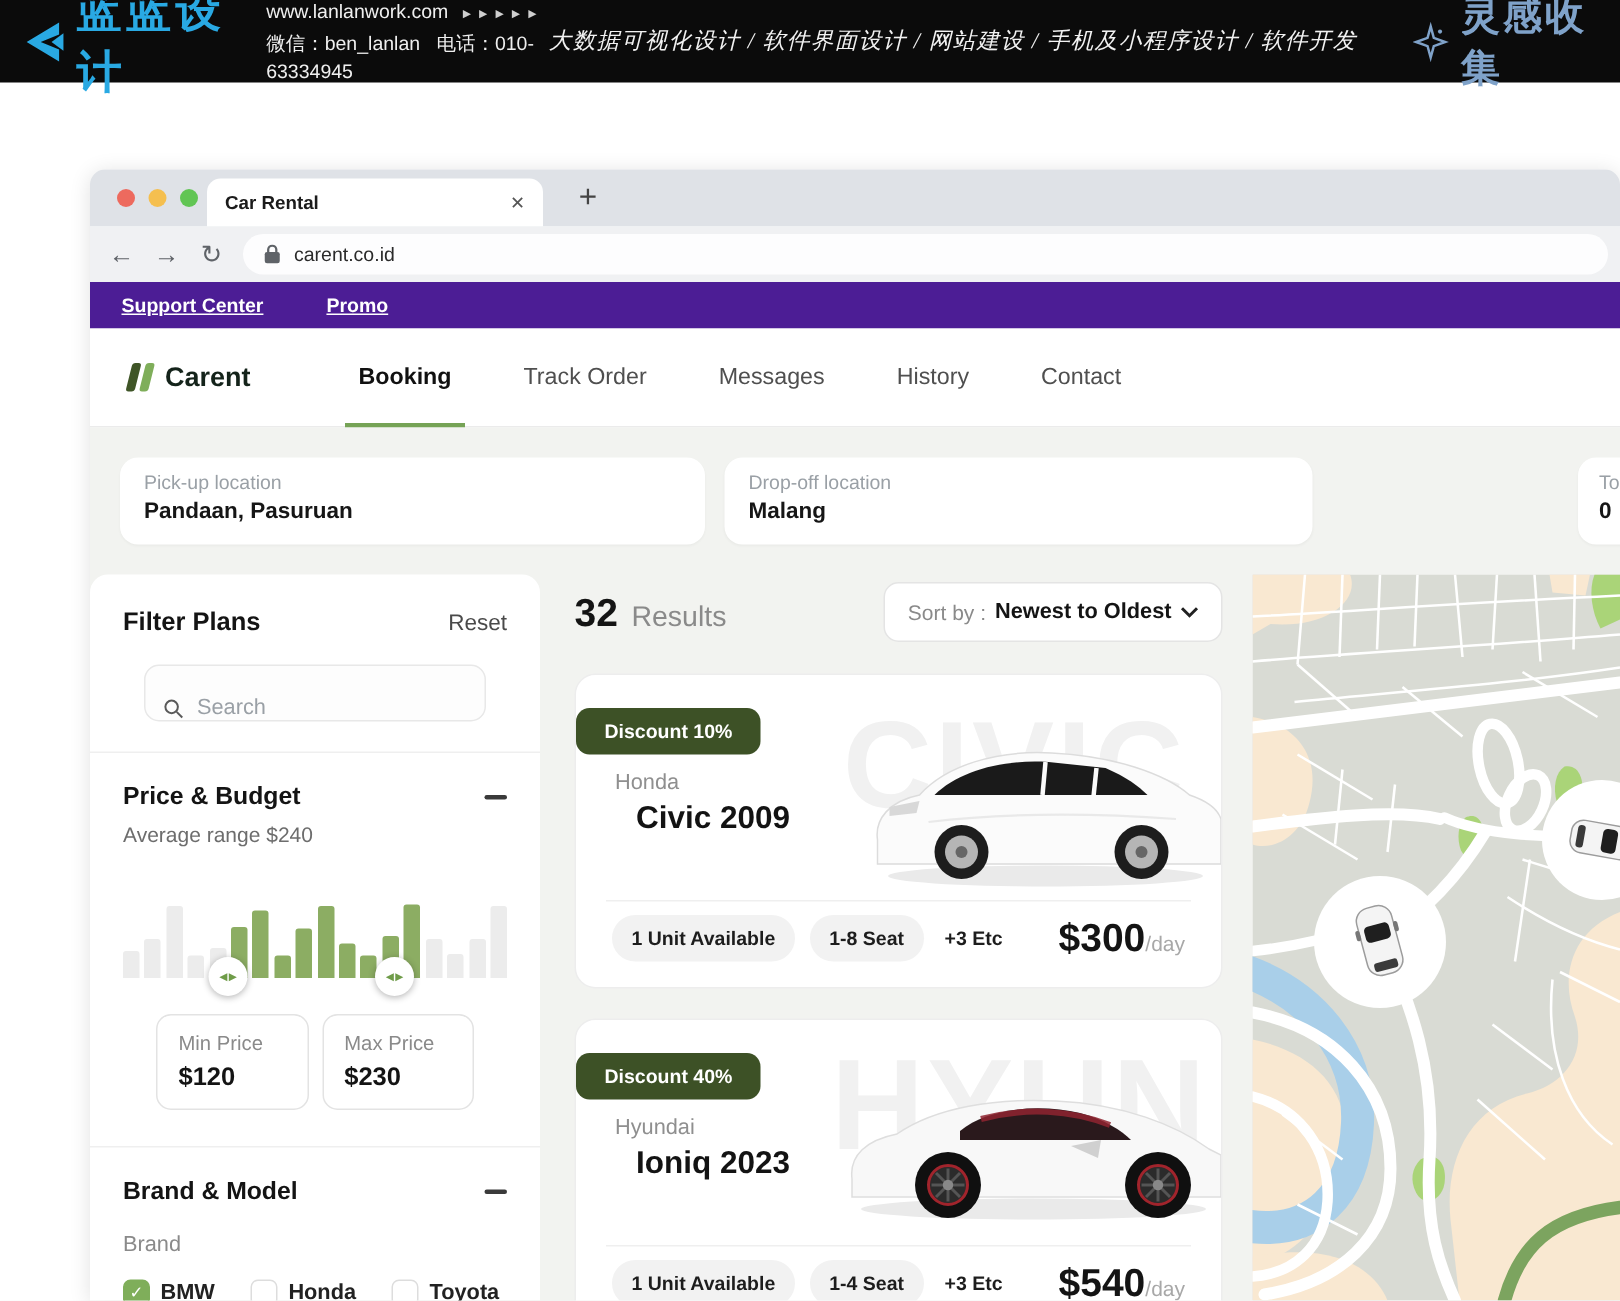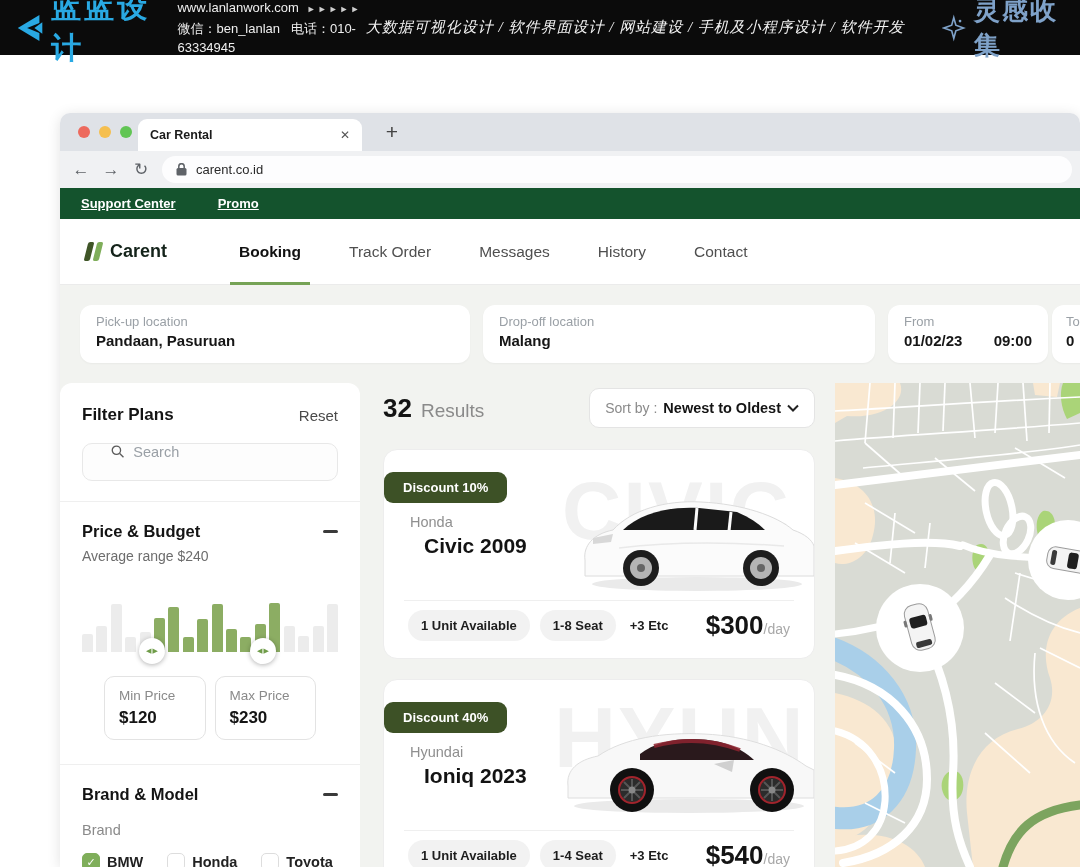--- a/index.html
+++ b/index.html
@@ -34,21 +34,21 @@
   .newtab { position:absolute; left:318px; top:5px; font-size:21px; color:#444; width:28px; height:28px;
     display:flex; align-items:center; justify-content:center; }
   .toolbar { position:relative; height:37px; background:#f0f1f3; display:flex; align-items:center; }
   .navbtn { font-size:17px; color:#5f6368; width:30px; text-align:center; }
   .urlbar { position:absolute; left:102px; right:8px; height:27px; background:#fdfdfe; border-radius:14px;
     display:flex; align-items:center; padding-left:14px; }
   .urlbar .lock { margin-right:9px; display:flex; }
   .url-text { font-size:13px; color:#2a2a2a; }
 
   
-  .supportbar { height:31px; background:#14532d; display:flex; align-items:center; padding-left:21px; gap:42px; }
+  .supportbar { height:31px; background:#4c1d95; display:flex; align-items:center; padding-left:21px; gap:42px; }
   .supportbar a { color:#fff; font-size:13px; font-weight:600; text-decoration:underline; }
 
   
   .sitenav { height:66px; background:#fff; border-bottom:1px solid #ebebeb; display:flex; align-items:center; }
   .brand { display:flex; align-items:center; margin-left:26px; }
   .slash { width:6px; height:19px; border-radius:2px; transform:skewX(-14deg); }
   .slash.d { background:#3f5527; } .slash.l { background:#7fae5a; margin-left:3px; }
   .brand-name { font-size:18px; font-weight:800; color:#14231a; margin-left:9px; }
   .nav-items { display:flex; align-items:center; margin-left:72px; gap:48px; }
   .nav-item { font-size:15.5px; color:#4f4f4f; position:relative; }
@@ -68,22 +68,22 @@
   .field-c { left:828px; width:160px; }
   .field-c .field-value { display:flex; justify-content:space-between; }
   .field-d { left:992px; width:120px; padding-left:14px; }
 
   
   .sidebar { position:absolute; left:0; top:98px; width:300px; height:484px; background:#fff;
     border-radius:12px 12px 0 0; }
   .sb-head { display:flex; align-items:center; justify-content:space-between; padding:22px 22px 14px; }
   .sb-title { font-size:17px; font-weight:800; color:#141414; }
   .sb-reset { font-size:15px; color:#4a4a4a; }
-  .searchbox { margin:4px 22px 20px; height:38px; border:1px solid #e8e8e8; background:#fdfdfd;
-    border-radius:10px; display:flex; align-items:flex-start; padding:0 28px; gap:9px; }
+  .searchbox { margin:4px 36px 20px; height:38px; border:1px solid #e8e8e8; background:#fdfdfd;
+    border-radius:10px; display:flex; align-items:flex-end; padding:0 12px; gap:9px; }
   .searchbox input { border:0; outline:0; background:transparent; font-size:14.5px; color:#333; width:100%;
     font-family:"Liberation Sans", sans-serif; }
   .searchbox input::placeholder { color:#9aa0a6; }
   .sb-div { border-top:1px solid #efefef; }
   .sb-section { padding:20px 22px 0; }
   .sec-head { display:flex; align-items:center; justify-content:space-between; }
   .sec-title { font-size:16.5px; font-weight:800; color:#141414; }
   .minus { width:15px; height:2.5px; background:#3a3a3a; border-radius:2px; }
   .sec-sub { font-size:14px; color:#6d6d6d; margin-top:7px; }
   .hist { position:relative; margin-top:22px; height:66px; display:flex; align-items:flex-end;
@@ -214,27 +214,20 @@
 
   <div class="content">
 
     <div class="field-card field-a">
       <div class="field-label">Pick-up location</div>
       <div class="field-value">Pandaan, Pasuruan</div>
     </div>
     <div class="field-card field-b">
       <div class="field-label">Drop-off location</div>
       <div class="field-value">Malang</div>
-    </div>
-    <div class="field-card field-c">
-      <div class="field-label">From</div>
-      <div class="field-value">
-        <span>01/02/23</span>
-        <span>09:00</span>
-      </div>
     </div>
     <div class="field-card field-d">
       <div class="field-label">To</div>
       <div class="field-value">0</div>
     </div>
 
     <div class="sidebar">
       <div class="sb-head">
         <span class="sb-title">Filter Plans</span>
         <span class="sb-reset">Reset</span>

